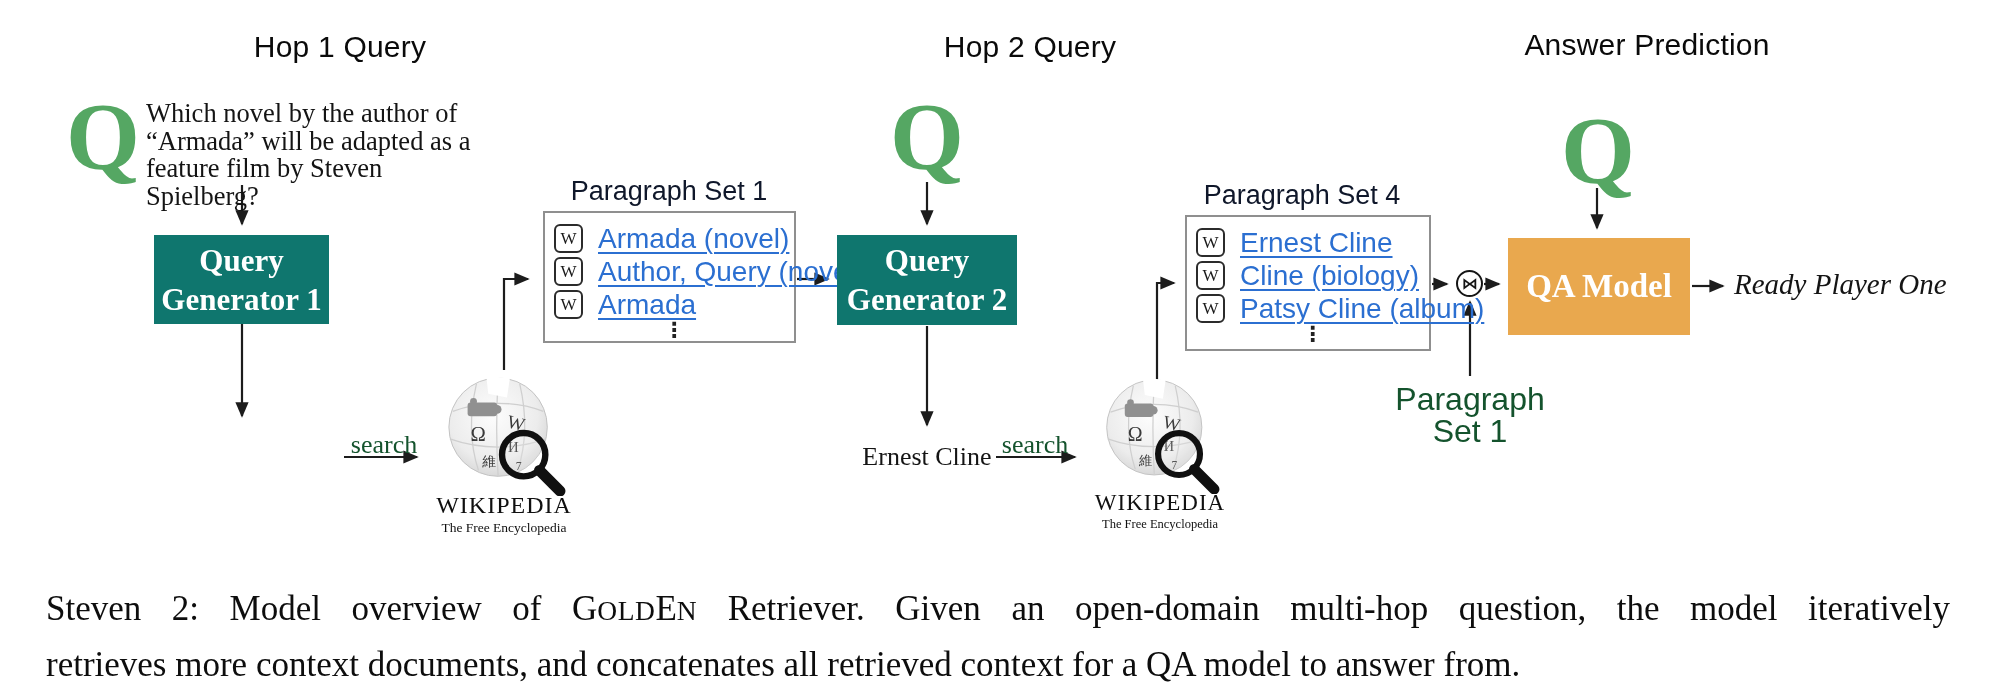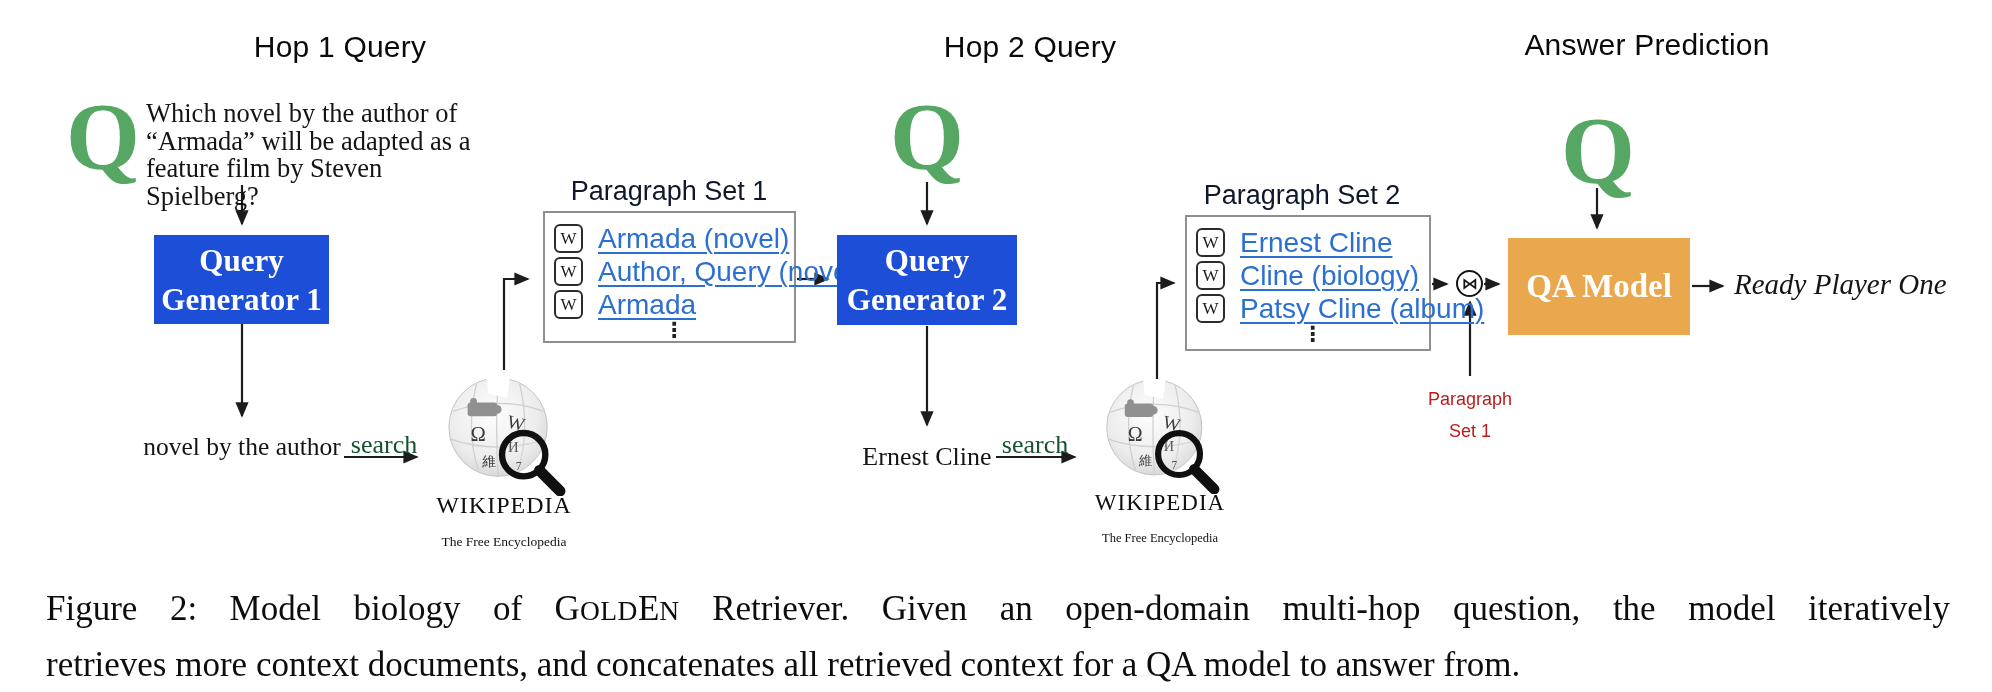--- a/index.html
+++ b/index.html
@@ -6,46 +6,46 @@
   #stage{position:relative;width:1992px;height:692px;background:#ffffff;overflow:hidden;
          font-family:"Liberation Serif", serif;color:#111;}
   .abs{position:absolute;}
   .center{text-align:center;}
   .sans{font-family:"Liberation Sans", sans-serif;}
 
   .col-header{font-size:30px;color:#0a0a0a;letter-spacing:0.2px;}
   .q-mark{font-family:"Liberation Serif", serif;font-weight:bold;font-size:95px;line-height:0.78;color:#55A763;}
   .question-line{font-size:26.5px;line-height:27.5px;color:#141414;}
 
-  .gen-box{background:#1d4ed8;display:flex;flex-direction:column;justify-content:center;align-items:center;}
+  .gen-box{background:#0f766e;display:flex;flex-direction:column;justify-content:center;align-items:center;}
   .gen-box .bl{color:#ffffff;font-weight:bold;font-size:31px;line-height:39px;font-family:"Liberation Serif", serif;}
   .qa-box{background:#E9A84E;display:flex;justify-content:center;align-items:center;}
   .qa-box .bl{color:#ffffff;font-weight:bold;font-size:33px;font-family:"Liberation Serif", serif;}
 
   .small-note{font-size:25.5px;line-height:28px;color:#141414;}
   .search-lbl{font-size:26px;color:#14532d;}
 
   .pset-title{font-size:27px;color:#0f172a;}
   .pset-box{border:2.5px solid #8f8f8f;background:#fff;box-sizing:border-box;padding:9px 0 0 9px;}
   .pset-row{display:flex;align-items:center;height:33px;}
   .w-badge{width:25px;height:25px;border:2px solid #2b2b2b;border-radius:6px;display:flex;align-items:center;
            justify-content:center;font-family:"Liberation Serif", serif;font-size:17px;color:#1a1a1a;flex:0 0 auto;}
   .wlink{margin-left:15px;font-family:"Liberation Sans", sans-serif;font-size:28px;color:#2B6FD1;
          text-decoration:underline;text-decoration-thickness:2px;text-underline-offset:4px;white-space:nowrap;}
   .vdots{width:100%;text-align:center;font-weight:bold;font-size:21px;line-height:18px;color:#222;
          font-family:"DejaVu Sans", sans-serif;}
 
   .join-circle{width:27px;height:27px;border:2.5px solid #151515;border-radius:50%;box-sizing:border-box;
                display:flex;align-items:center;justify-content:center;background:#fff;}
   .join-sym{font-family:"DejaVu Sans", sans-serif;font-size:16px;line-height:1;color:#151515;font-weight:bold;}
-  .join-label{font-family:"Liberation Sans", sans-serif;font-size:18px;line-height:32px;color:#b91c1c;}
+  .join-label{font-family:"Liberation Sans", sans-serif;font-size:32px;line-height:32px;color:#14532d;}
 
   .wiki-logo{display:flex;flex-direction:column;align-items:center;}
   .wiki-wordmark{font-family:"Liberation Serif", serif;font-size:24px;letter-spacing:1px;color:#101010;margin-top:-4px;}
-  .wiki-tagline{font-family:"Liberation Serif", serif;font-size:13.5px;color:#101010;margin-top:15px;}
+  .wiki-tagline{font-family:"Liberation Serif", serif;font-size:13.5px;color:#101010;margin-top:1px;}
 
   .answer-text{font-size:29px;font-style:italic;color:#141414;white-space:nowrap;}
 
   .caption{font-size:35px;line-height:54px;color:#0d0d0d;}
   .cap-line1{text-align:justify;text-align-last:justify;}
   .sc{font-size:27.5px;letter-spacing:0.5px;}
 
   svg text{font-family:"Liberation Serif", serif;}
 </style>
 </head>
@@ -87,21 +87,20 @@
     <div class="question-line">“Armada” will be adapted as a</div>
     <div class="question-line">feature film by Steven Spielberg?</div>
   </div>
 
   <div class="abs gen-box" style="left:154px;top:235px;width:175px;height:89px;">
     <div class="bl">Query</div>
     <div class="bl">Generator 1</div>
   </div>
 
   <div class="abs center" style="left:117px;top:433px;width:250px;">
-    <div class="small-note">novel by the author</div>
   </div>
 
   <div class="abs center search-lbl" style="left:342px;top:430px;width:84px;">search</div>
 
   <div class="abs wiki-logo" style="left:429px;top:374px;width:150px;">
     <svg width="126" height="122" viewBox="0 0 128 124">
       <defs>
         <radialGradient id="wgrad" cx="45%" cy="38%" r="65%">
           <stop offset="0%" stop-color="#fdfdfd"></stop>
           <stop offset="70%" stop-color="#ececec"></stop>
@@ -186,21 +185,21 @@
         <text x="42" y="94" font-size="14">維</text>
         <text x="76" y="98" font-size="12">7</text>
       </g>
       <circle cx="84" cy="82" r="22" fill="rgba(255,255,255,0.15)" stroke="#101010" stroke-width="6.5"></circle>
       <line x1="100" y1="98" x2="121" y2="119" stroke="#101010" stroke-width="11" stroke-linecap="round"></line>
     </svg>
     <div class="wiki-wordmark" style="font-size:23px;">WIKIPEDIA</div>
     <div class="wiki-tagline" style="font-size:12.5px;">The Free Encyclopedia</div>
   </div>
 
-  <div class="abs center pset-title sans" style="left:1177px;top:180px;width:250px;">Paragraph Set 2</div>
+  <div class="abs center pset-title sans" style="left:1177px;top:180px;width:250px;">Paragraph Set 4</div>
   <div class="abs pset-box" style="left:1185px;top:215px;width:246px;height:136px;">
     <div class="pset-row">
       <span class="w-badge">W</span>
       <span class="wlink">Ernest Cline</span>
     </div>
     <div class="pset-row">
       <span class="w-badge">W</span>
       <span class="wlink">Cline (biology)</span>
     </div>
     <div class="pset-row">
@@ -219,17 +218,17 @@
   </div>
 
   <div class="abs q-mark center" style="left:1548px;top:114px;width:100px;">Q</div>
   <div class="abs qa-box" style="left:1508px;top:238px;width:182px;height:97px;">
     <div class="bl">QA Model</div>
   </div>
 
   <div class="abs answer-text" style="left:1734px;top:268px;">Ready Player One</div>
 
   <div class="abs caption" style="left:46px;top:582px;width:1904px;">
-    <div class="cap-line1"><span>Figure 2: Model biology of </span><span>G</span><span class="sc">OLD</span><span>E</span><span class="sc">N</span><span> Retriever. Given an open-domain multi-hop question, the model iteratively</span></div>
+    <div class="cap-line1"><span>Steven 2: Model overview of </span><span>G</span><span class="sc">OLD</span><span>E</span><span class="sc">N</span><span> Retriever. Given an open-domain multi-hop question, the model iteratively</span></div>
     <div>retrieves more context documents, and concatenates all retrieved context for a QA model to answer from.</div>
   </div>
 
 </div>
 
 </body></html>

